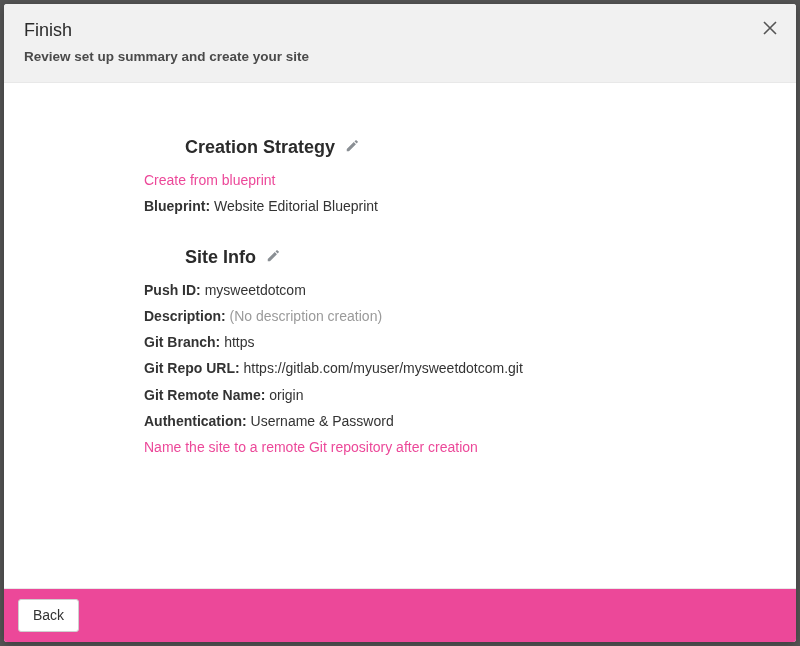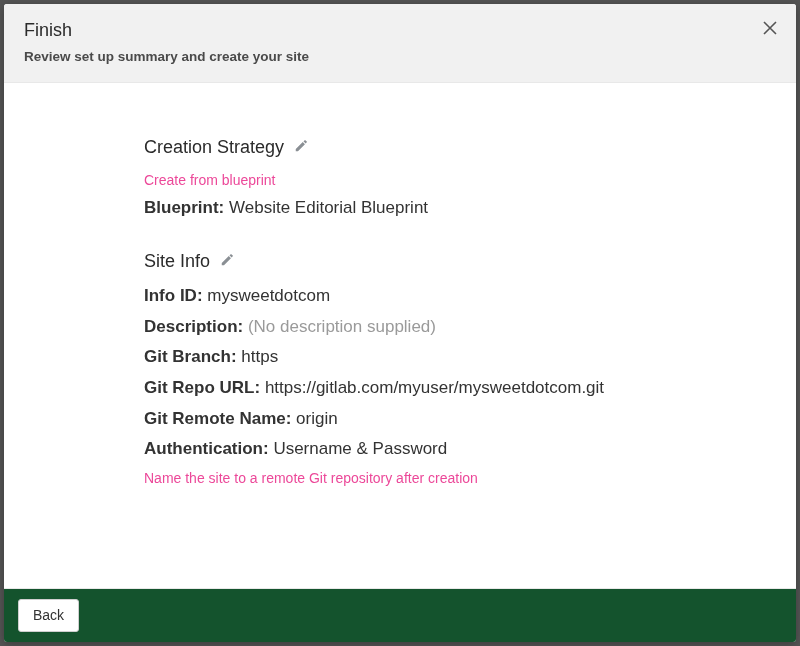--- a/index.html
+++ b/index.html
@@ -19,31 +19,32 @@
     position: absolute; right: 14px; top: 14px; width: 24px; height: 24px;
     display: flex; align-items: center; justify-content: center;
     cursor: pointer; color: #555;
   }
   .close-btn svg { width: 14px; height: 14px; }
   .dlg-body {
     flex: 1; overflow: auto; padding: 54px 20px 20px 140px; color: #333;
   }
   .section { margin-bottom: 30px; }
   .section-title {
-    font-size: 18px; font-weight: 400; color: #2b2b2b; display: flex; align-items: flex-start;
+    font-size: 18px; font-weight: 700; color: #2b2b2b; display: flex; align-items: flex-start;
     margin-bottom: 12px;
+    margin-left: 41px;
   }
   .edit-icon { margin-left: 10px; color: #8a8f94; cursor: pointer; display: inline-flex; }
   .edit-icon svg { width: 14px; height: 14px; }
-  .kv-line { font-size: 17px; color: #333; margin-bottom: 6px; line-height: 1.45; }
+  .kv-line { font-size: 14px; color: #333; margin-bottom: 6px; line-height: 1.45; }
   .kv-line .k { font-weight: 600; }
   .kv-line .placeholder { color: #9a9a9a; }
   .plain-line { font-size: 14px; color: #ec4899; margin-bottom: 6px; line-height: 1.45; }
   .dlg-footer {
-    background: #14532d; border-top: 1px solid #e8e8e8;
+    background: #ec4899; border-top: 1px solid #e8e8e8;
     padding: 10px 14px; display: flex; justify-content: space-between; align-items: center;
   }
   .btn {
     font-size: 14px; border-radius: 3px; padding: 7px 14px; cursor: pointer;
     border: 1px solid transparent; line-height: 1.2;
   }
   .btn-default {
     background: #fff; border-color: #cfcfcf; color: #333;
   }
   .btn-primary {
@@ -91,26 +92,26 @@
         <span>Site Info</span>
         <span class="edit-icon">
           <span>
             <svg viewBox="0 0 16 16">
                 <path d="M2 11.5 L10 3.5 L12.5 6 L4.5 14 L2 14 Z M10.8 2.7 L13.3 5.2 L14.4 4.1 C14.8 3.7 14.8 3.1 14.4 2.7 L13.3 1.6 C12.9 1.2 12.3 1.2 11.9 1.6 Z" fill="currentColor"></path>
               </svg>
           </span>
         </span>
       </div>
       <div class="kv-line">
-        <span class="k">Info ID:</span>
+        <span class="k">Push ID:</span>
          <span>mysweetdotcom</span>
       </div>
       <div class="kv-line">
         <span class="k">Description:</span>
-         <span class="placeholder">(No description supplied)</span>
+         <span class="placeholder">(No description creation)</span>
       </div>
       <div class="kv-line">
         <span class="k">Git Branch:</span>
          <span>https</span>
       </div>
       <div class="kv-line">
         <span class="k">Git Repo URL:</span>
          <span>https://gitlab.com/myuser/mysweetdotcom.git</span>
       </div>
       <div class="kv-line">

